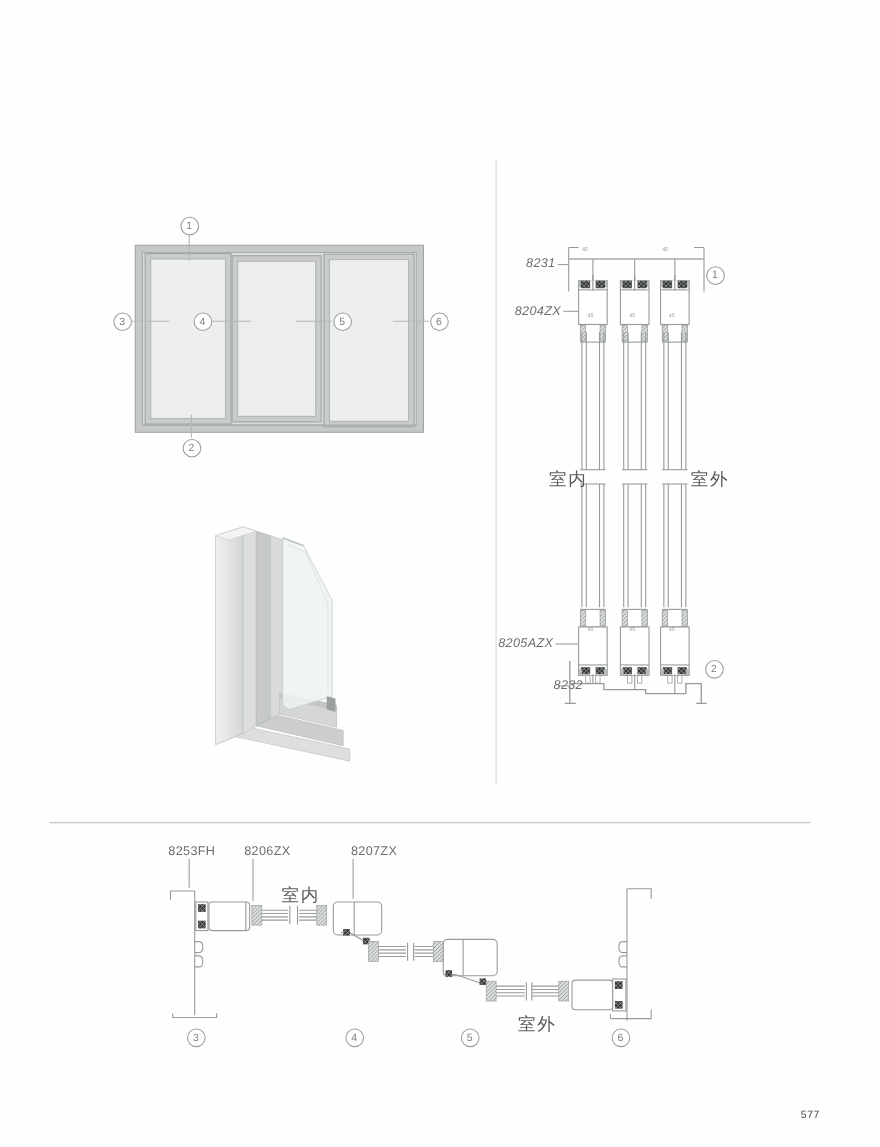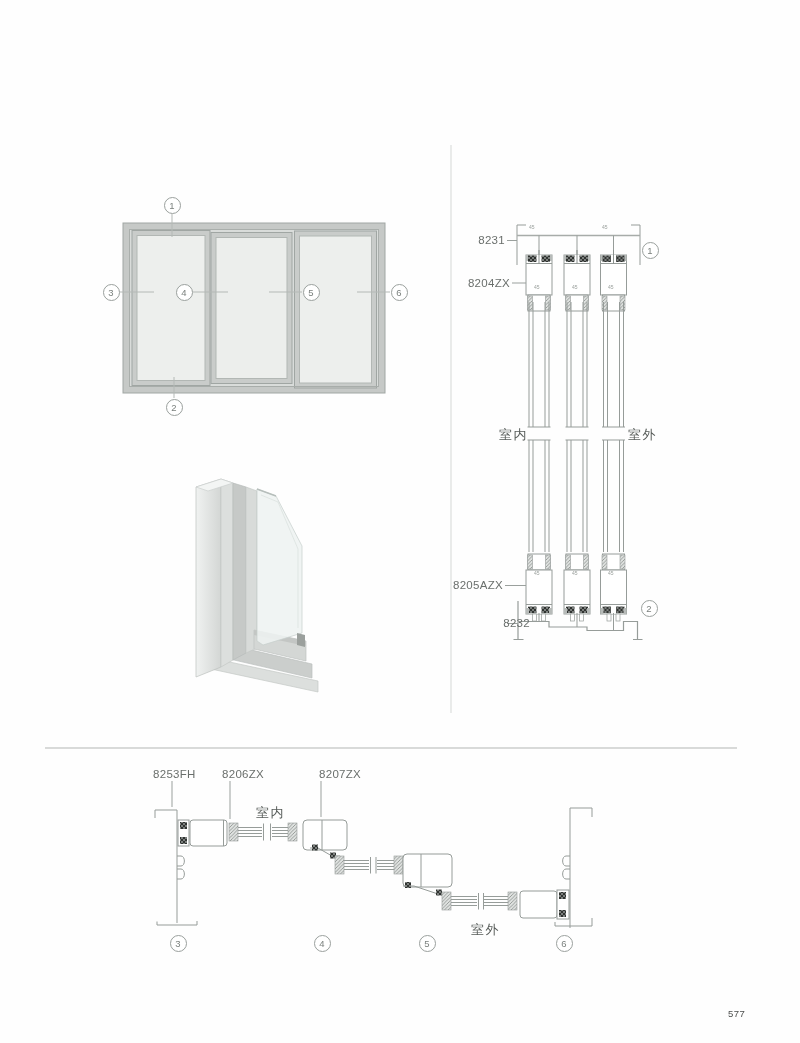--- a/index.html
+++ b/index.html
@@ -1,21 +1,21 @@
 <!DOCTYPE html>
 <html><head>
 <meta charset="utf-8">
 <style>
   html,body{margin:0;padding:0;background:#ffffff;}
   body{width:800px;height:1043px;position:relative;font-family:"Liberation Sans",sans-serif;overflow:hidden;}
   .stage{position:absolute;left:0;top:0;width:800px;height:1043px;background:#fefefe;}
   svg.linework{position:absolute;left:0;top:0;}
   .lbl{position:absolute;color:#6a6f6c;font-size:11.5px;letter-spacing:.3px;white-space:nowrap;text-align:center;}
-  .lbl.r{text-align:right;}
-  .cn{position:absolute;color:#565b58;font-size:13px;letter-spacing:1.5px;white-space:nowrap;}
+  .lbl.r{text-align:right;font-style:italic;}
+  .cn{position:absolute;color:#565b58;font-size:16px;letter-spacing:1.5px;white-space:nowrap;}
   .callout{position:absolute;width:17px;height:17px;box-sizing:border-box;border:1px solid #9aa09d;
            border-radius:50%;background:#fff;color:#7b817e;font-size:9.5px;line-height:15px;text-align:center;}
   .dim{position:absolute;color:#9ba19d;font-size:5px;line-height:5px;letter-spacing:0;}
   .pagenum{position:absolute;left:728px;top:1008px;font-size:9.5px;color:#4c4e4d;letter-spacing:.5px;}
 </style>
 </head>
 <body>
 
 <div class="stage">
 

